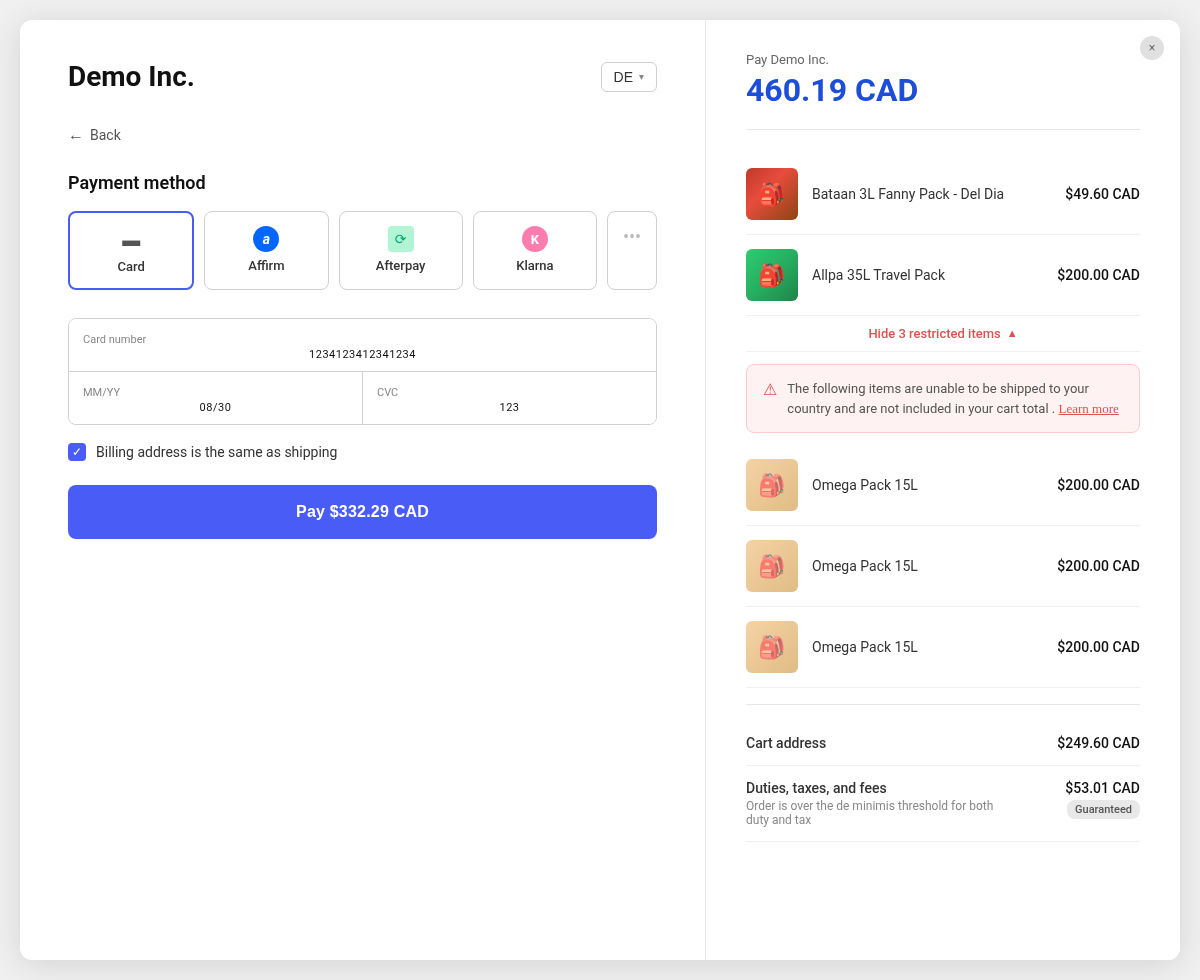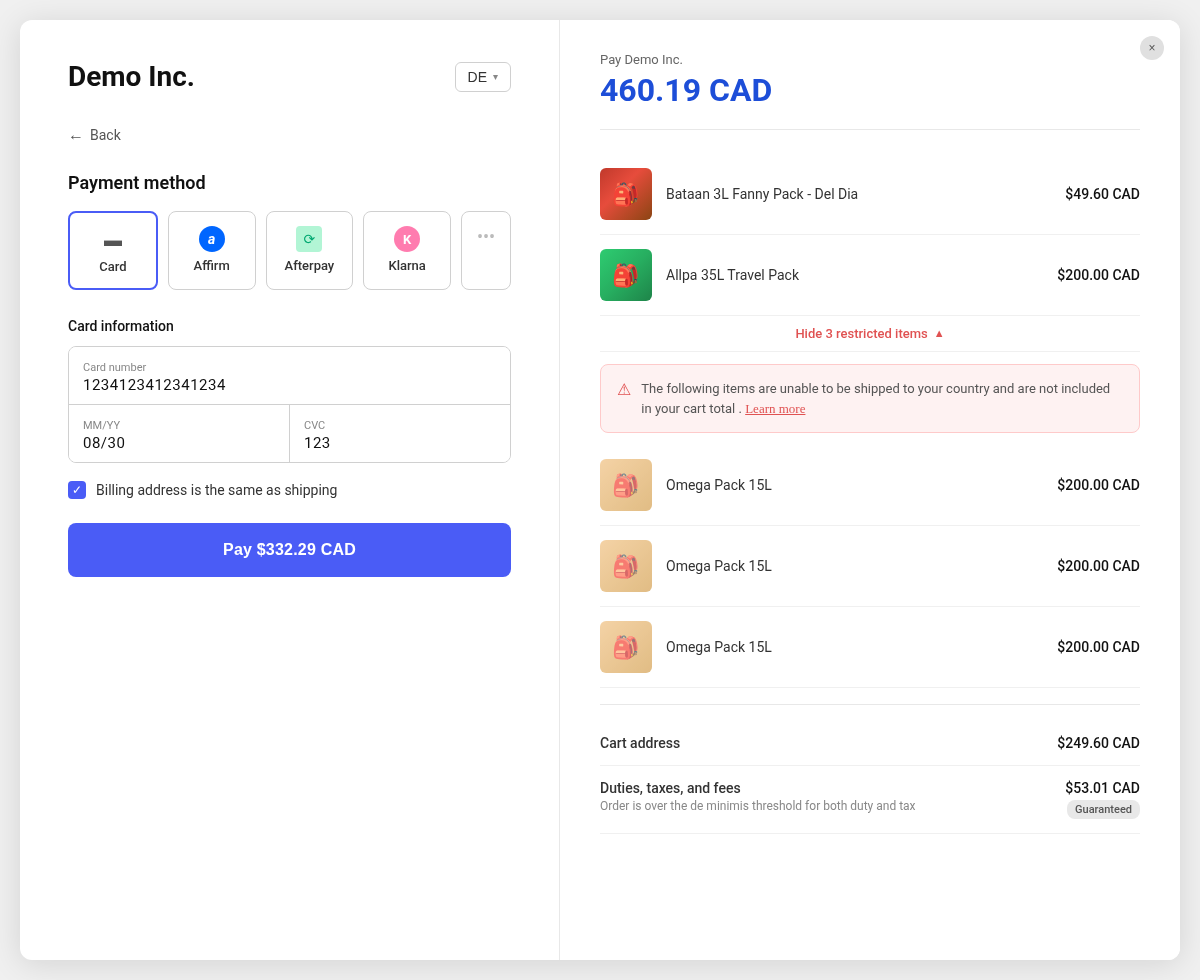--- a/index.html
+++ b/index.html
@@ -15,21 +15,21 @@
       width: 1160px;
       min-height: 940px;
       background: #fff;
       border-radius: 12px;
       box-shadow: 0 4px 32px rgba(0,0,0,0.12);
       display: flex;
       overflow: hidden;
     }
     
     .left-panel {
-      width: 540px;
+      width: 686px;
       padding: 40px 48px;
       border-right: 1px solid #e8e8e8;
       display: flex;
       flex-direction: column;
     }
     .header-row {
       display: flex;
       justify-content: space-between;
       align-items: center;
       margin-bottom: 32px;
@@ -137,24 +137,25 @@
     }
     .field-row + .field-row {
       border-top: 1px solid #d0d0d0;
     }
     .field-label {
       font-size: 11px;
       color: #888;
       font-weight: 400;
     }
     .field-value {
-      font-size: 15px;
+      font-size: 11px;
       color: #111;
       font-weight: 400;
       letter-spacing: 0.5px;
+      text-align: center;
     }
     .billing-row {
       display: flex;
       align-items: center;
       gap: 10px;
       margin-bottom: 24px;
     }
     .checkbox {
       width: 18px;
       height: 18px;
@@ -457,21 +458,20 @@
       <div class="pm-option">
         <div class="klarna-logo">K</div>
         <span class="pm-label">Klarna</span>
       </div>
 
       <div class="pm-option blank">
         <span style="font-size:18px;color:#bbb;">•••</span>
       </div>
     </div>
 
-    <div class="card-info-title">Card information</div>
 
     <div class="card-fields">
       <div class="field-row">
         <div class="field-box">
           <span class="field-label">Card number</span>
           <span class="field-value">1234123412341234</span>
         </div>
       </div>
       <div class="field-row">
         <div class="field-box">

